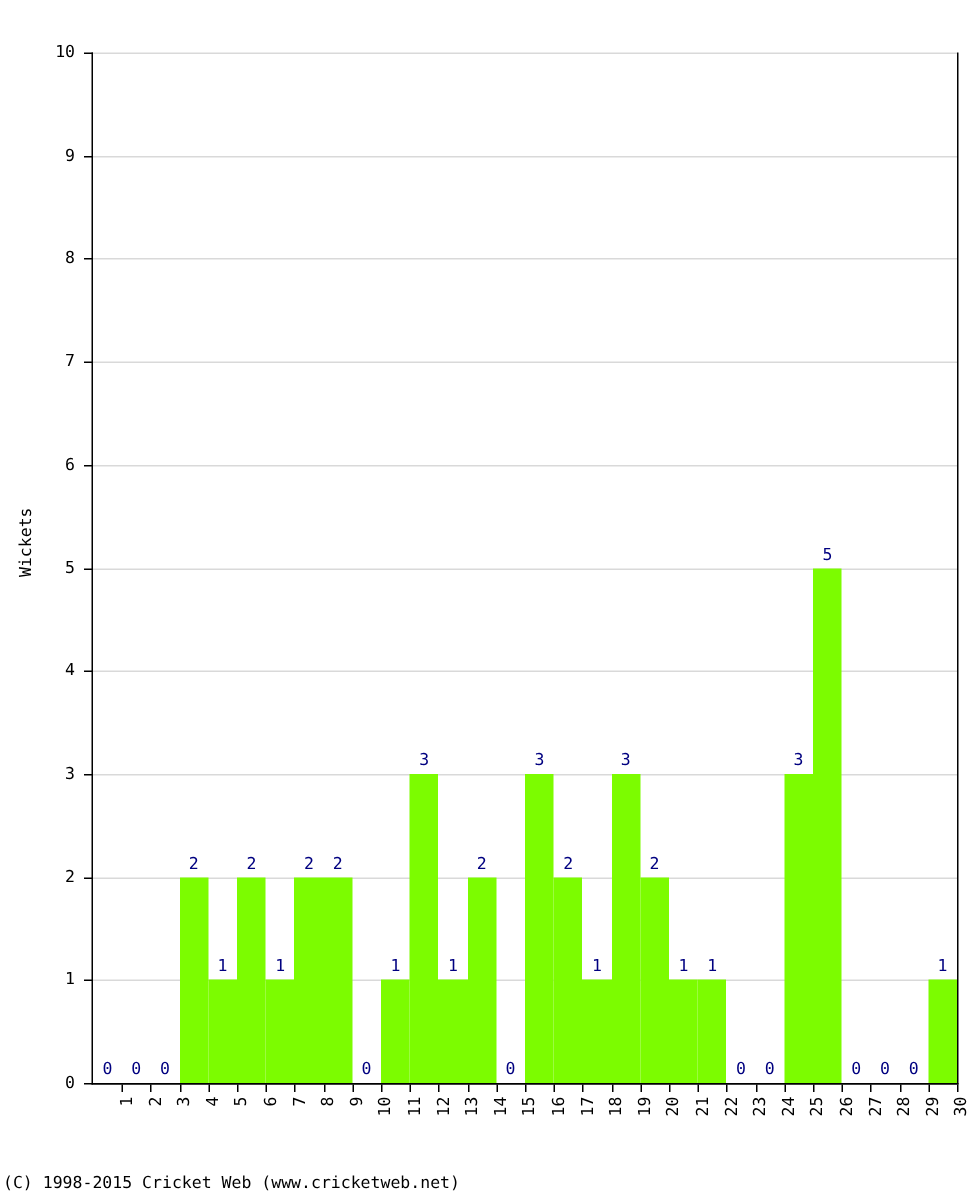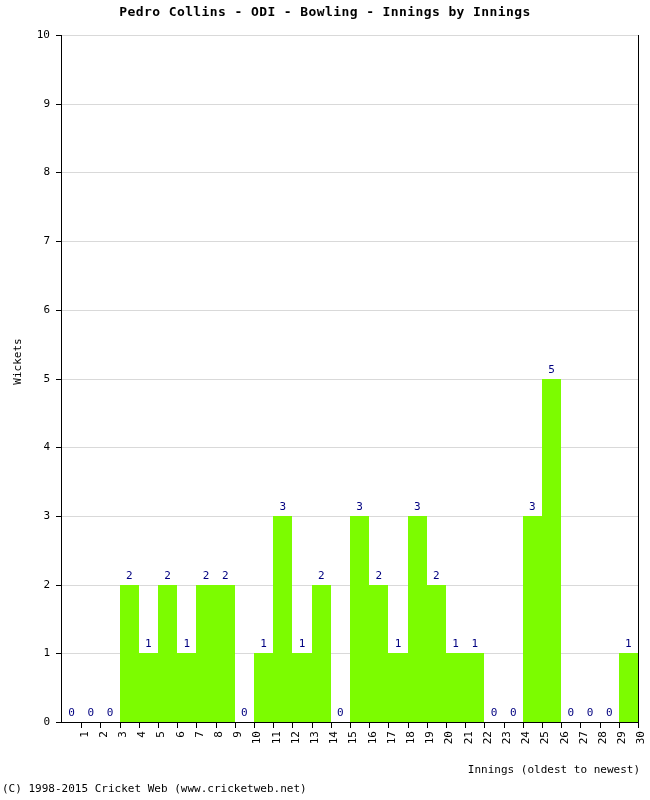--- a/index.html
+++ b/index.html
@@ -167,21 +167,20 @@
     top: 782px;
     font-size: 11px;
     white-space: pre;
   }
 </style>
 </head>
 <body>
 
 <div id="chart-root">
 
-  <div id="chart-title">Pedro Collins - ODI - Bowling - Innings by Innings</div>
 
   <div id="y-axis-title">Wickets</div>
 
   <div id="y-axis-spine"></div>
   <div id="plot-right-spine"></div>
   <div id="x-axis-spine"></div>
 
   <div id="plot-area">
     <div id="grid-layer">
         <div class="gridline baseline" style="top: 687px;"></div>
@@ -332,17 +331,16 @@
       <div class="x-tick-mark" style="left: 580.4px;"></div>
       <div class="x-tick-label" style="left: 536.8px;">27</div>
       <div class="x-tick-mark" style="left: 599.6px;"></div>
       <div class="x-tick-label" style="left: 556px;">28</div>
       <div class="x-tick-mark" style="left: 618.8px;"></div>
       <div class="x-tick-label" style="left: 575.2px;">29</div>
       <div class="x-tick-mark" style="left: 638px;"></div>
       <div class="x-tick-label" style="left: 594.4px;">30</div>
     </div>
 
-  <div id="x-axis-title">Innings (oldest to newest)</div>
 
   <div id="footer-copyright">(C) 1998-2015 Cricket Web (www.cricketweb.net)</div>
 
 </div>
 
 </body></html>

